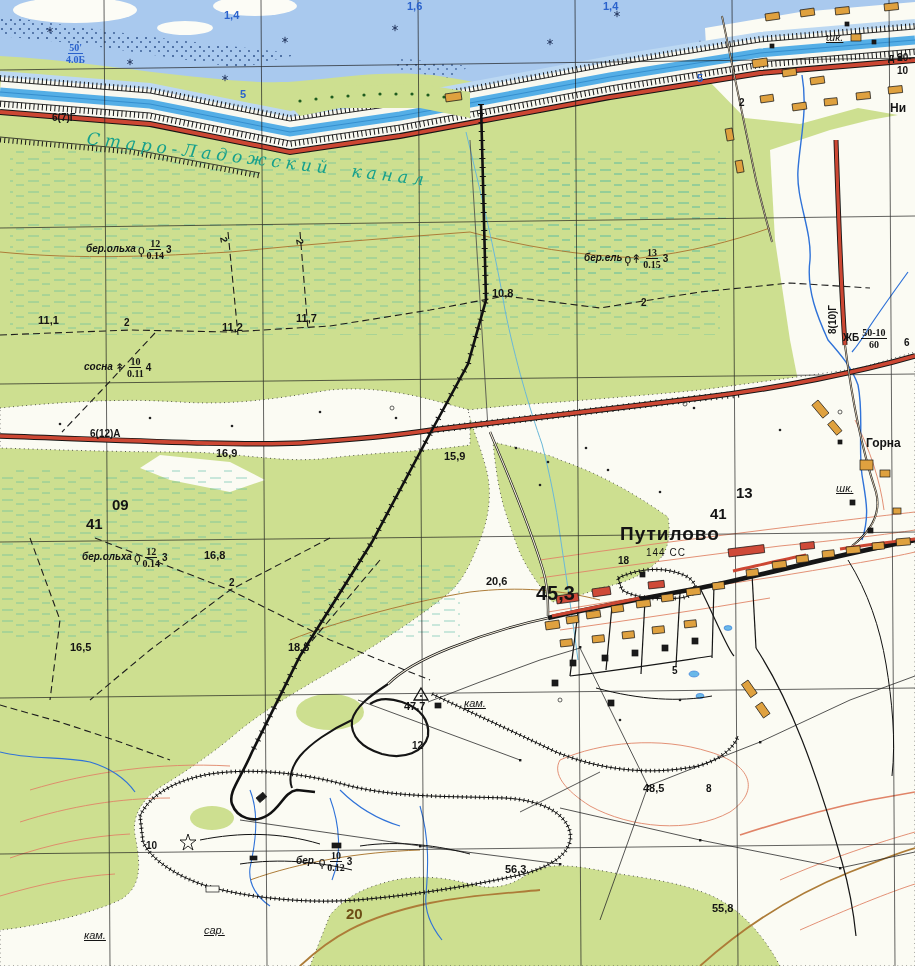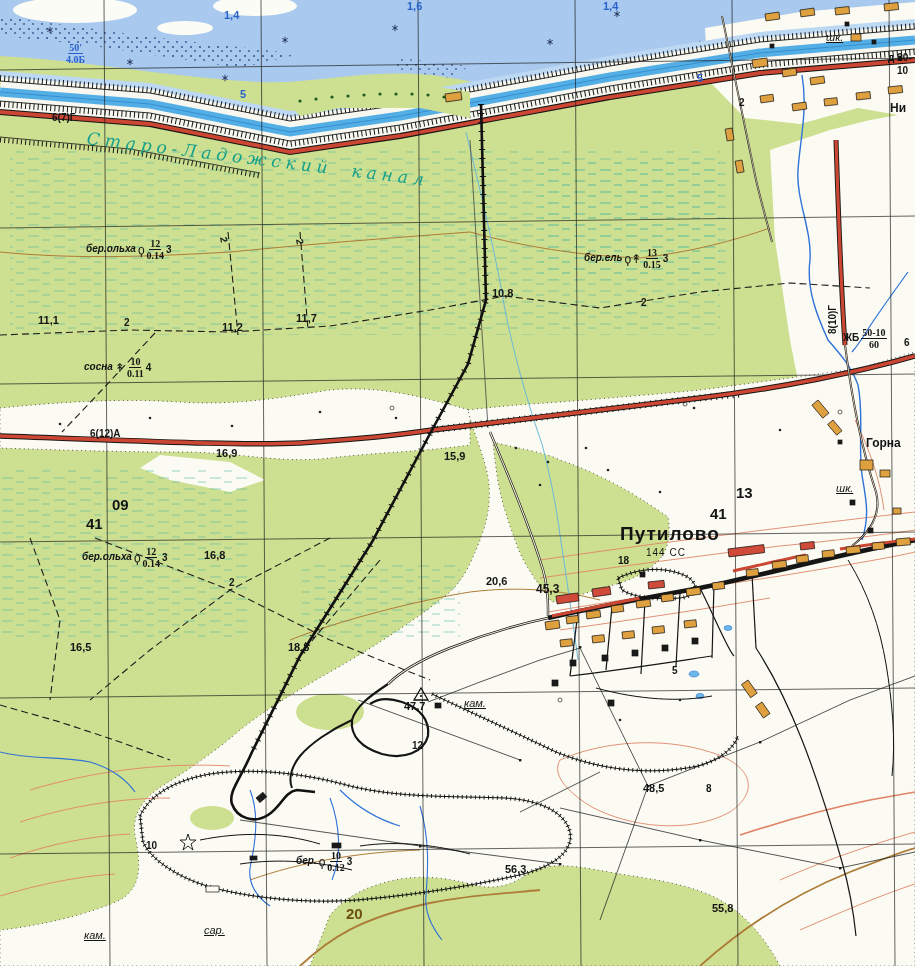--- a/index.html
+++ b/index.html
@@ -10,21 +10,21 @@
   .lbl{position:absolute;white-space:nowrap;color:#141414;line-height:1;
        transform-origin:left top;}
   .hydro{color:#2a62cc;font-weight:bold;font-size:11px;}
   .canal-name{color:#16a08c;font-style:italic;font-size:17px;letter-spacing:5px;
               word-spacing:9px;font-family:"DejaVu Serif",serif;}
   .settlement-lg{font-size:19px;font-weight:bold;letter-spacing:1px;}
   .settlement-md{font-size:12px;font-weight:bold;}
   .note{font-style:italic;font-size:11px;text-decoration:underline;}
   .note-upright{font-size:10px;letter-spacing:1px;}
   .elev{font-size:11px;font-weight:bold;}
-  .elev-lg{font-size:12px;font-weight:bold;}
+  .elev-lg{font-size:20px;font-weight:bold;}
   .elev-sm{font-size:10px;font-weight:bold;}
   .grid-num{font-size:15px;font-weight:bold;}
   .road-label{font-size:10px;font-weight:bold;}
   .contour-num{font-size:15px;font-weight:bold;color:#6d4f16;}
   .frac{display:flex;align-items:center;gap:2px;font-size:10px;font-weight:bold;}
   .frac .pre{display:flex;align-items:flex-end;
              font-style:italic;line-height:1.05;}
   .frac.plain .pre{font-style:normal;}
   .frac .fr{display:inline-flex;flex-direction:column;align-items:center;line-height:1.1;font-family:Liberation Serif, serif;}
   .frac .num{border-bottom:1px solid #141414;padding:0 1px;}

